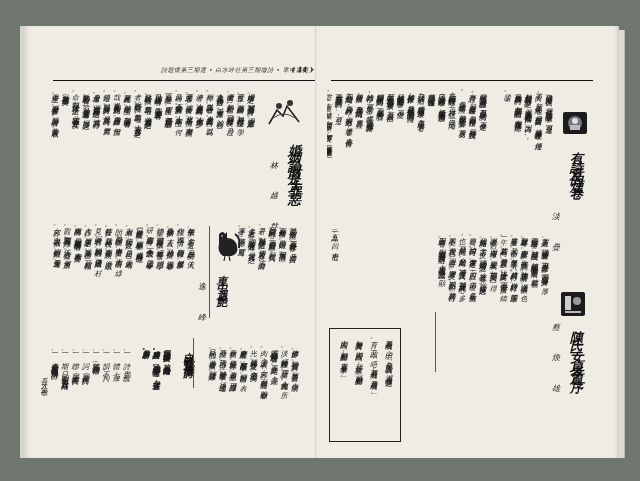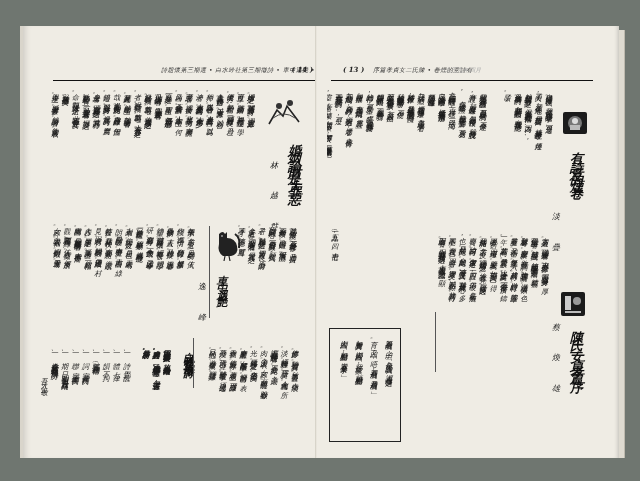--- a/index.html
+++ b/index.html
@@ -163,25 +163,20 @@
       <span><span>一、期</span>　<span>日 昭和十四年六月廿日爲限</span></span><br>
       <span><span>一、</span><span>交卷處嘉義縣石馬杜子局白水詩</span></span><br>
       <span>　　　<span>吾 火 生 敬</span></span><br>
       
     </div>
   </div>
 
   <div class="gutter"></div>
 
   <div class="page right">
-    <div class="header">
-      <span class="pnum" style="position:absolute;left:8px;top:1px;">( 13 )</span>
-      <span class="running" style="position:absolute;left:38px;top:2px;">序篇孝貞女二氏陳 • 卷煙的意詩有</span>
-      <span class="faint" style="position:absolute;left:104px;top:2px;">一九三九年四月</span>
-    </div>
     <div class="header-rule"></div>
 
     <div class="icon-box" style="left:246px;top:86px;width:24px;height:22px;">
       <svg width="24" height="22" viewBox="0 0 24 22">
           <circle cx="12" cy="11" r="7" fill="#777"></circle>
           <circle cx="12" cy="9" r="3" fill="#ddd"></circle>
           <rect x="7" y="13" width="10" height="5" fill="#bbb"></rect>
         </svg>
     </div>
     <div class="vtitle" style="left:250px;top:116px;height:140px;">有詩意的煙卷</div>

